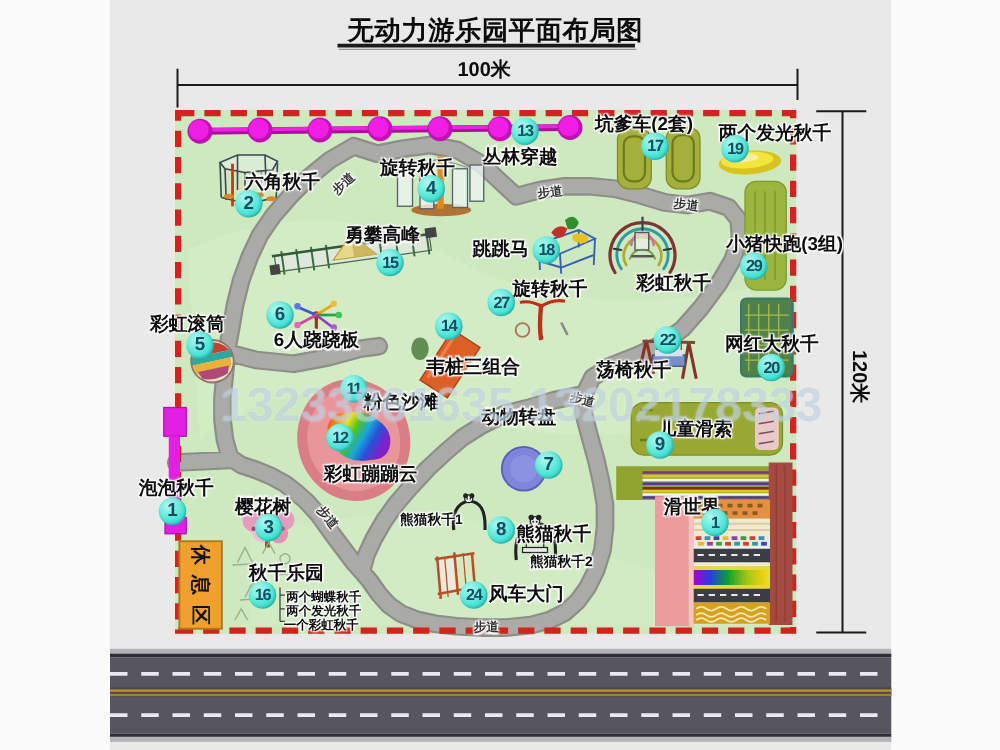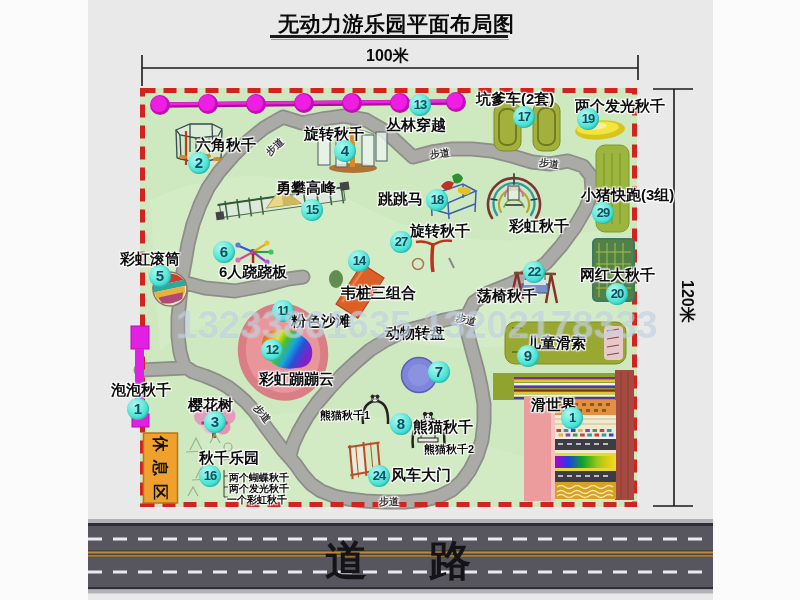--- a/index.html
+++ b/index.html
@@ -437,21 +437,20 @@
 <text x="160" y="473" transform="rotate(90 160 468)" text-anchor="middle">息</text>
 <text x="160" y="497" transform="rotate(90 160 492)" text-anchor="middle">区</text>
 </g>
 </g>
 </svg>
 
 <div class="lb" style="left:366px;top:46px;font-size:16px;text-shadow:none">100米</div>
 
 <div class="lb" style="left:697px;top:280px;font-size:16px;text-shadow:none;transform:rotate(90deg);transform-origin:left top">120米</div>
 
-<div style="position:absolute;left:325px;top:533px;z-index:30;font:bold 42px 'Liberation Sans',sans-serif;color:#141418;letter-spacing:62px">道路</div>
 
 <div class="lb sm" style="left:265px;top:140px;color:#333;transform:rotate(-42deg)">步道</div>
 
 <div class="lb sm" style="left:430px;top:147px;color:#333;transform:rotate(-6deg)">步道</div>
 
 <div class="lb sm" style="left:539px;top:157px;color:#333;transform:rotate(8deg)">步道</div>
 
 <div class="lb sm" style="left:456px;top:313px;color:#333;transform:rotate(14deg)">步道</div>
 
 <div class="lb sm" style="left:252px;top:407px;color:#333;transform:rotate(52deg)">步道</div>

